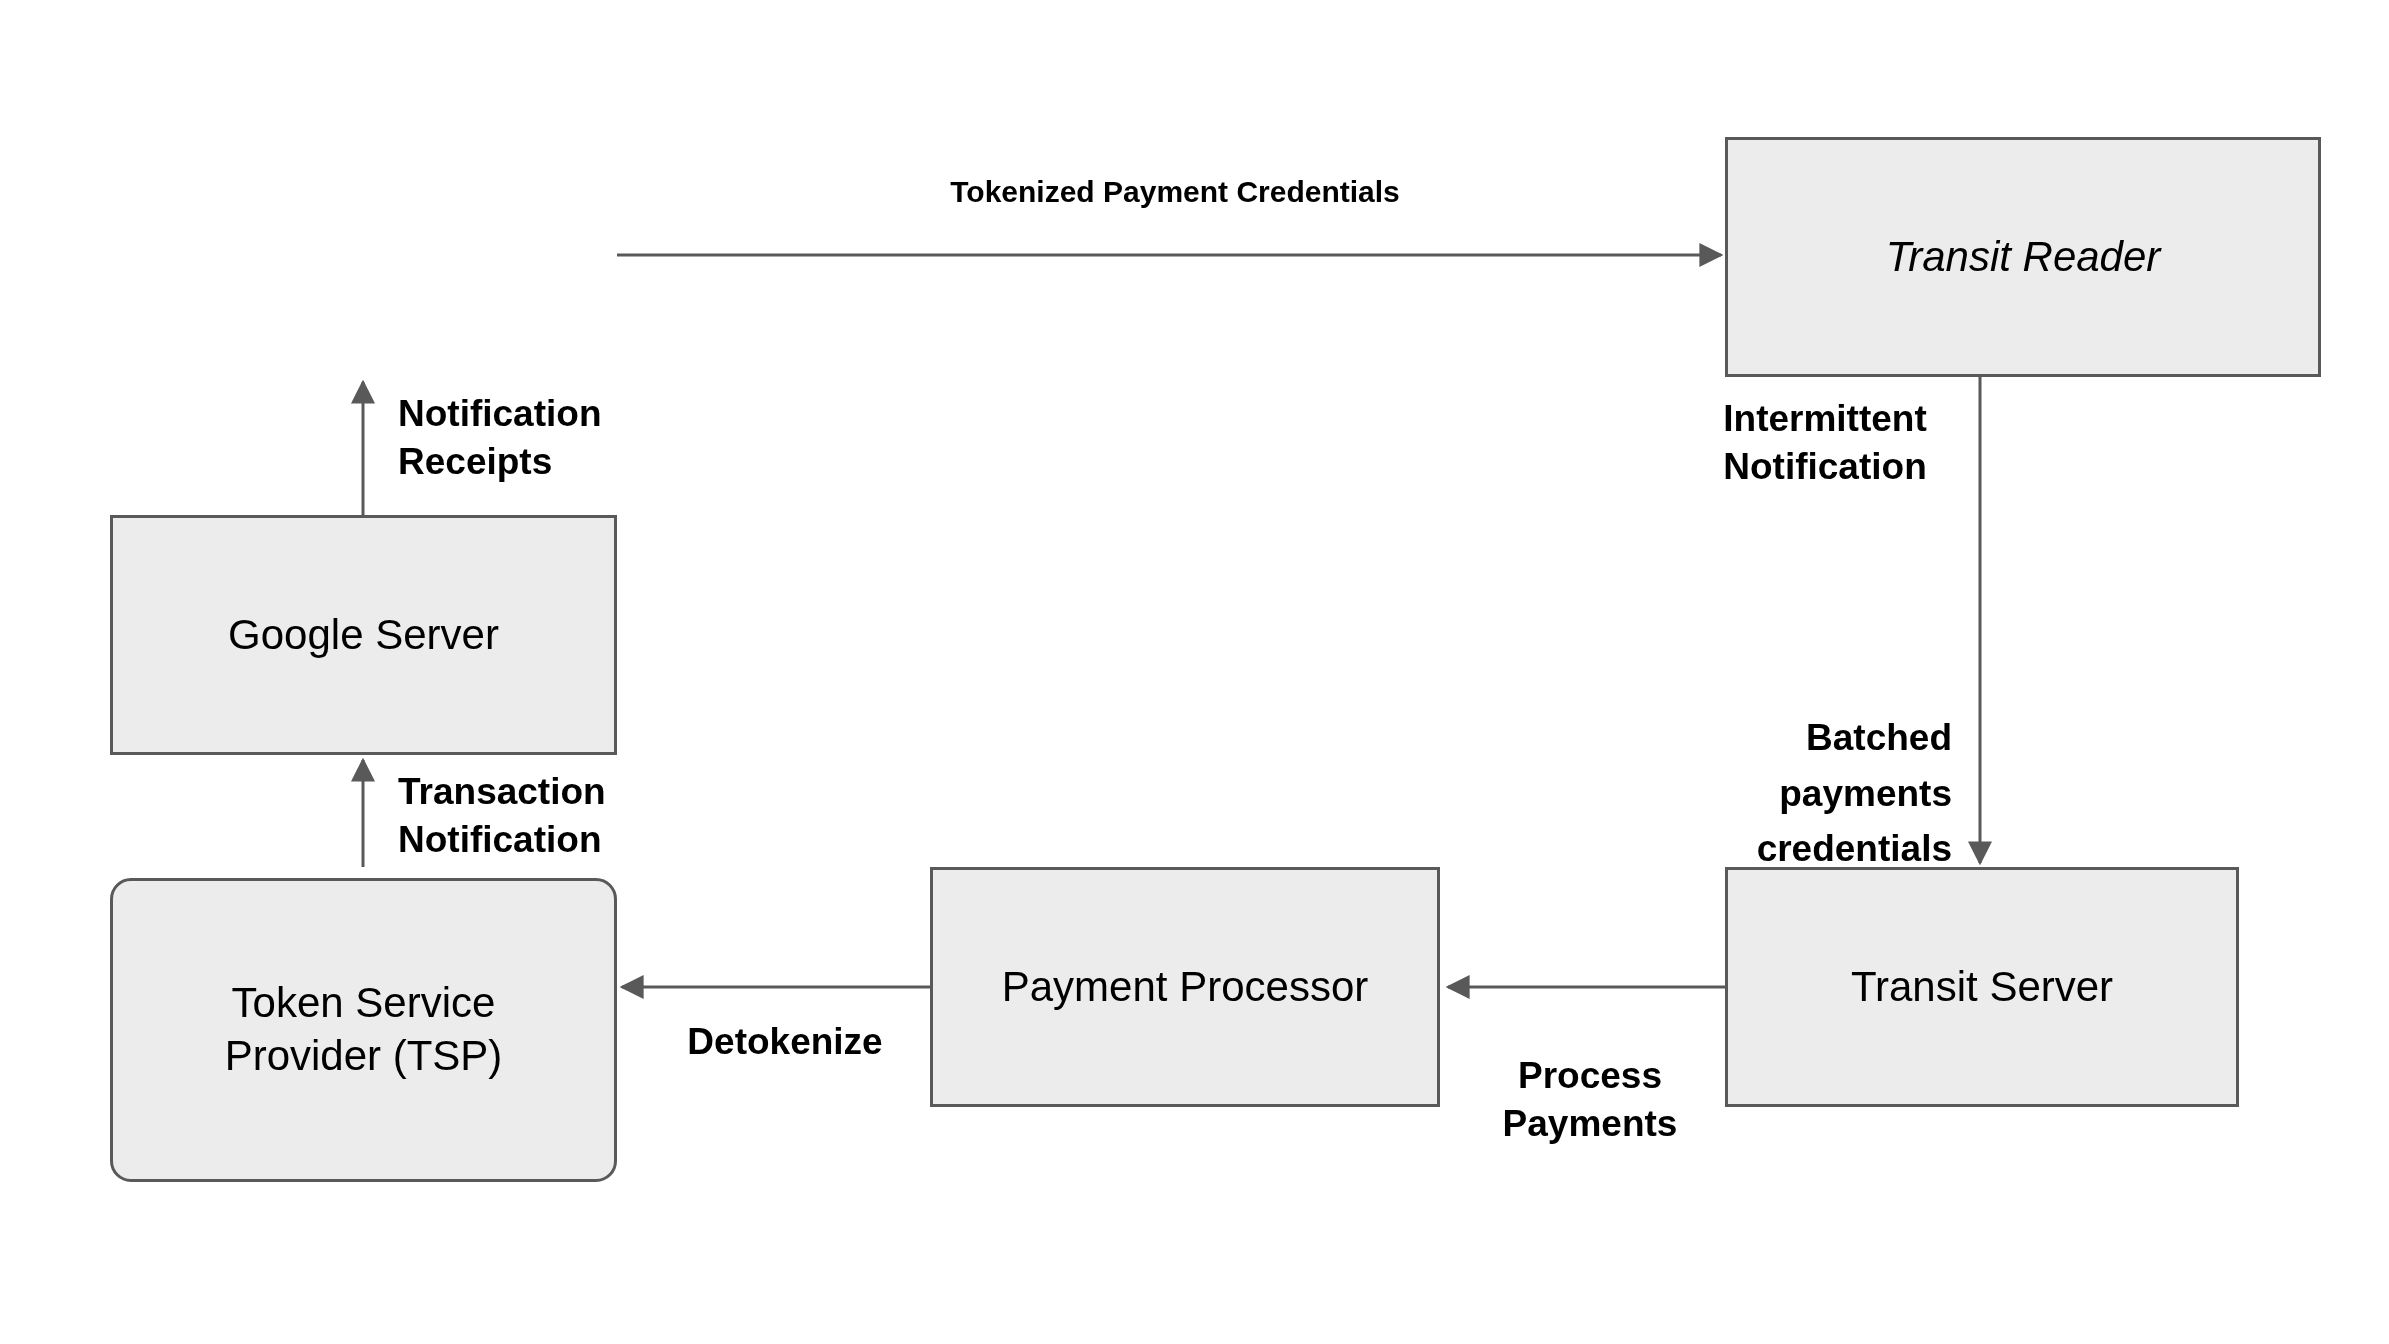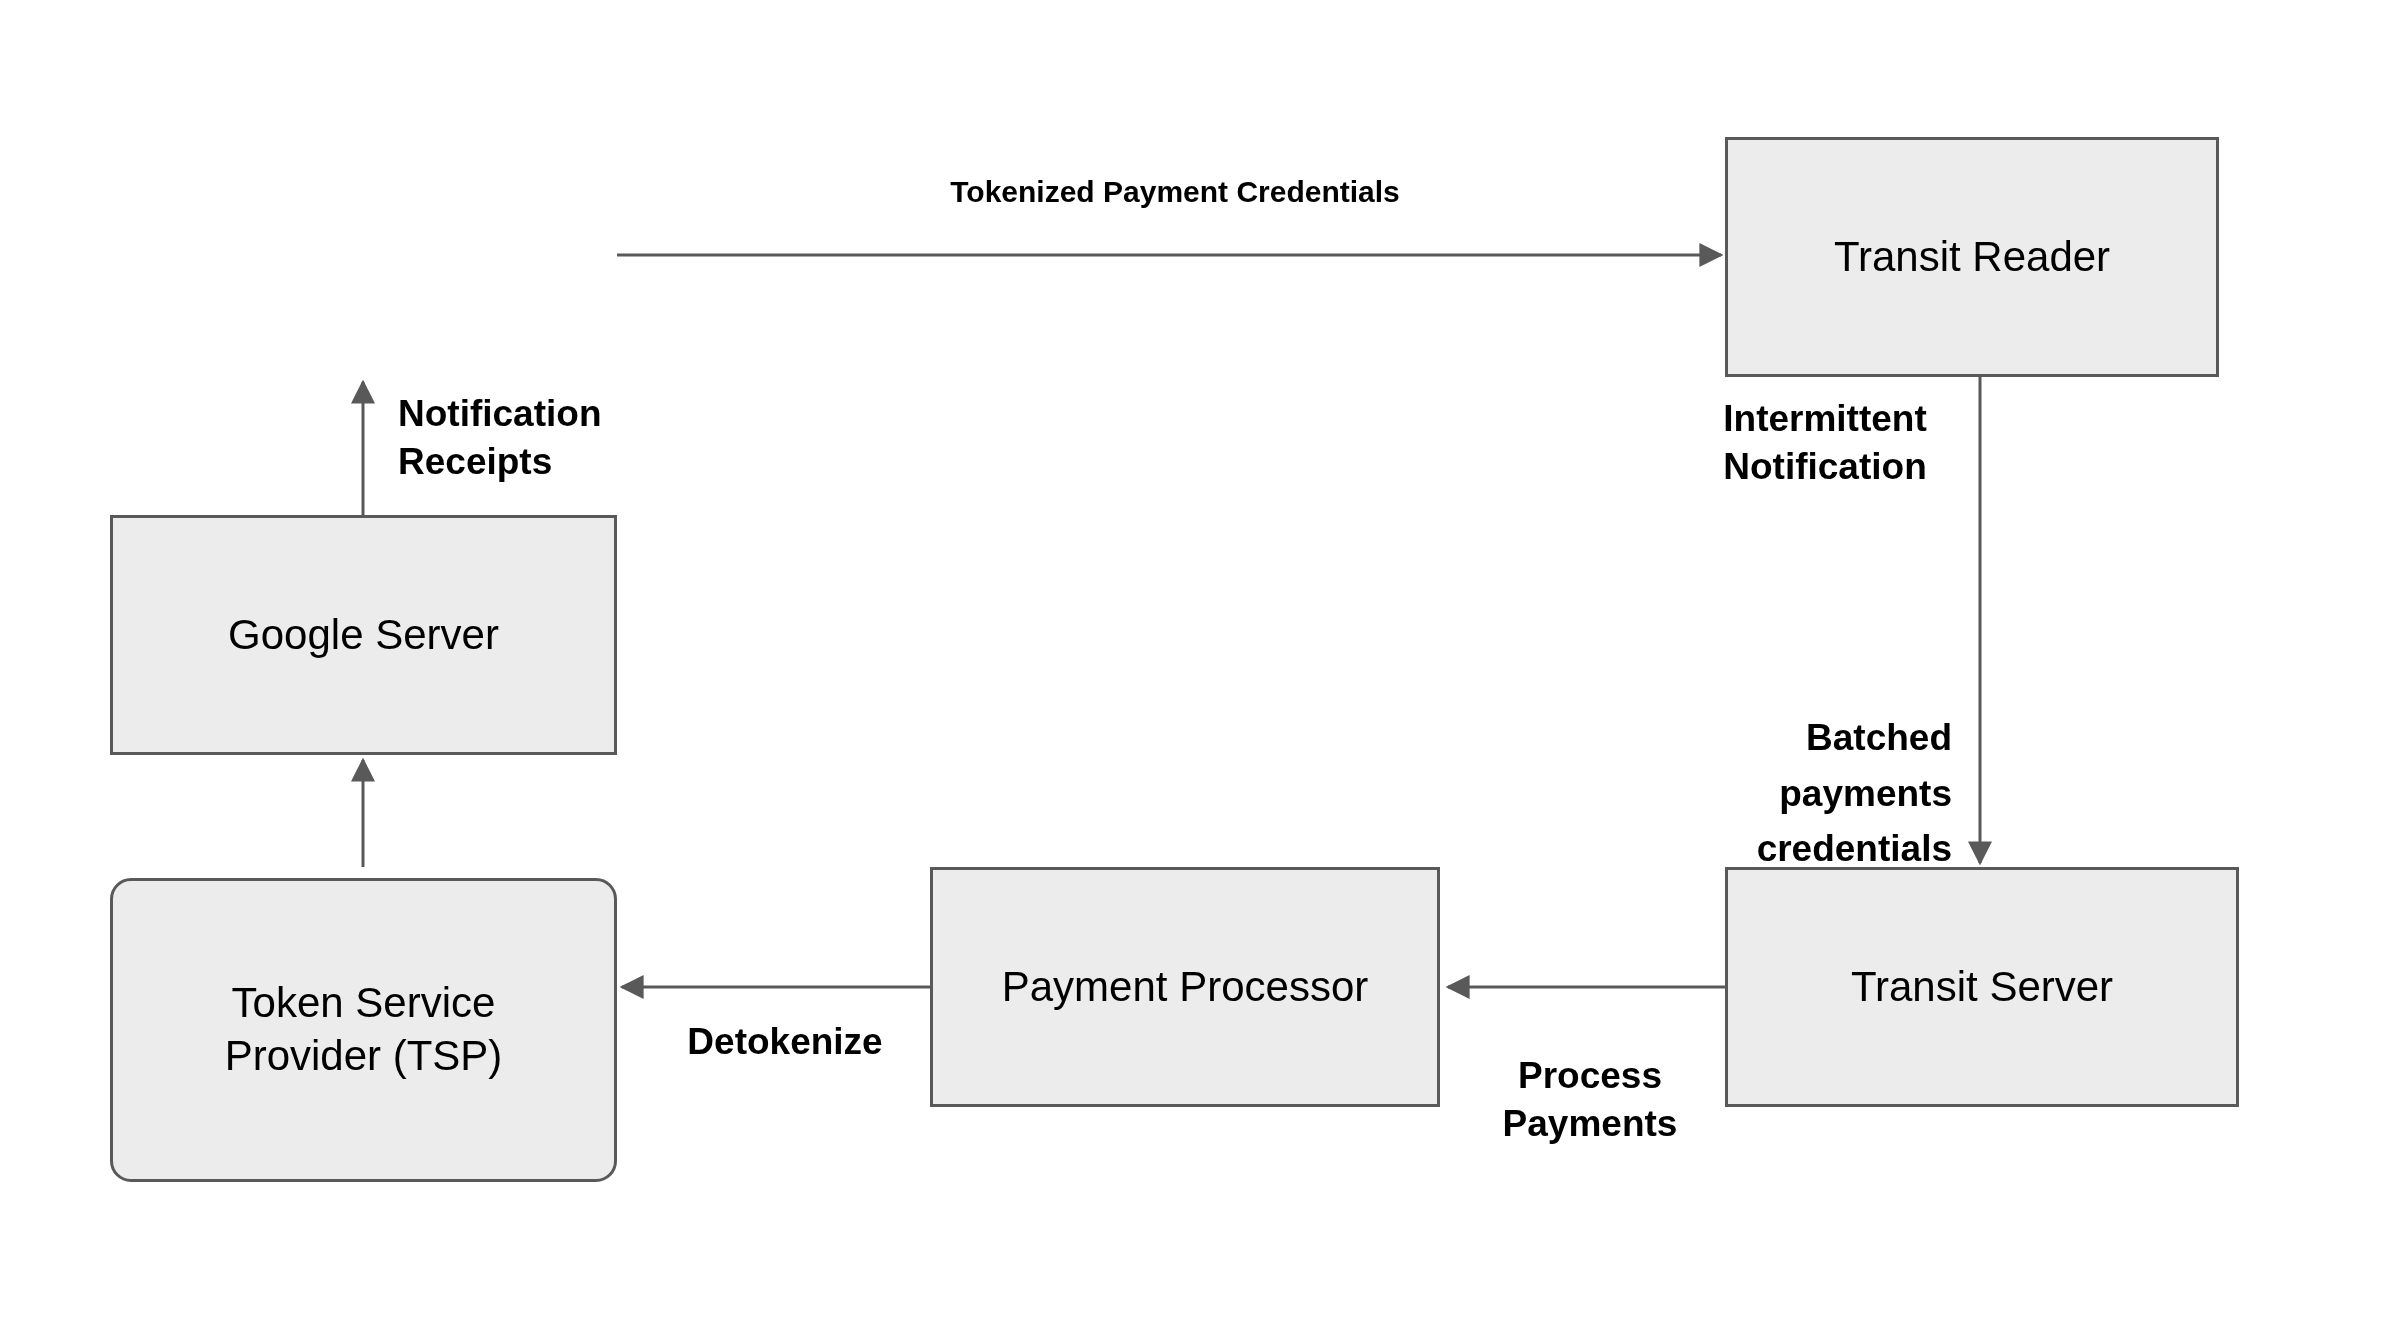--- a/index.html
+++ b/index.html
@@ -42,21 +42,21 @@
     font-size:37px;
     line-height:1.3;
     text-align:center;
   }
   .edge-label.align-left{text-align:left;}
   .edge-label.title{font-size:30px;line-height:1.3;white-space:nowrap;}
   .edge-label.lh-lg{line-height:1.5;}
 
   
   #node-mobile            {left:110px;  top:137px; width:507px; height:240px;}
-  #node-transit-reader    {left:1725px; top:137px; width:494px; height:240px;}
+  #node-transit-reader    {left:1725px; top:137px; width:596px; height:240px;font-style:italic;}
   #node-google-server     {left:110px;  top:515px; width:507px; height:240px;}
   #node-tsp               {left:110px;  top:878px; width:507px; height:304px;border-radius:21px;}
   #node-payment-processor {left:930px;  top:867px; width:510px; height:240px;}
   #node-transit-server    {left:1725px; top:867px; width:514px; height:240px;}
 
   
   #label-tokenized      {left:755px;  top:172px;  width:840px;}
   #label-notif-receipts {left:398px;  top:390px;  width:250px;}
   #label-trans-notif    {left:398px;  top:768px;  width:260px;}
   #label-intermittent   {left:1700px; top:395px;  width:250px;}
@@ -101,20 +101,21 @@
   </div>
 
   <div class="node" id="node-transit-server">
     <div class="node-label">Transit Server</div>
   </div>
 
   <div class="edge-label title" id="label-tokenized">Tokenized Payment Credentials</div>
 
   <div class="edge-label align-left" id="label-notif-receipts">Notification Receipts</div>
 
+  <div class="edge-label align-left" id="label-trans-notif">Transaction Notification</div>
 
   <div class="edge-label" id="label-intermittent">Intermittent Notification</div>
 
   <div class="edge-label lh-lg" id="label-batched">Batched payments credentials</div>
 
   <div class="edge-label" id="label-process">Process Payments</div>
 
   <div class="edge-label" id="label-detokenize">Detokenize</div>
 
 </div>

